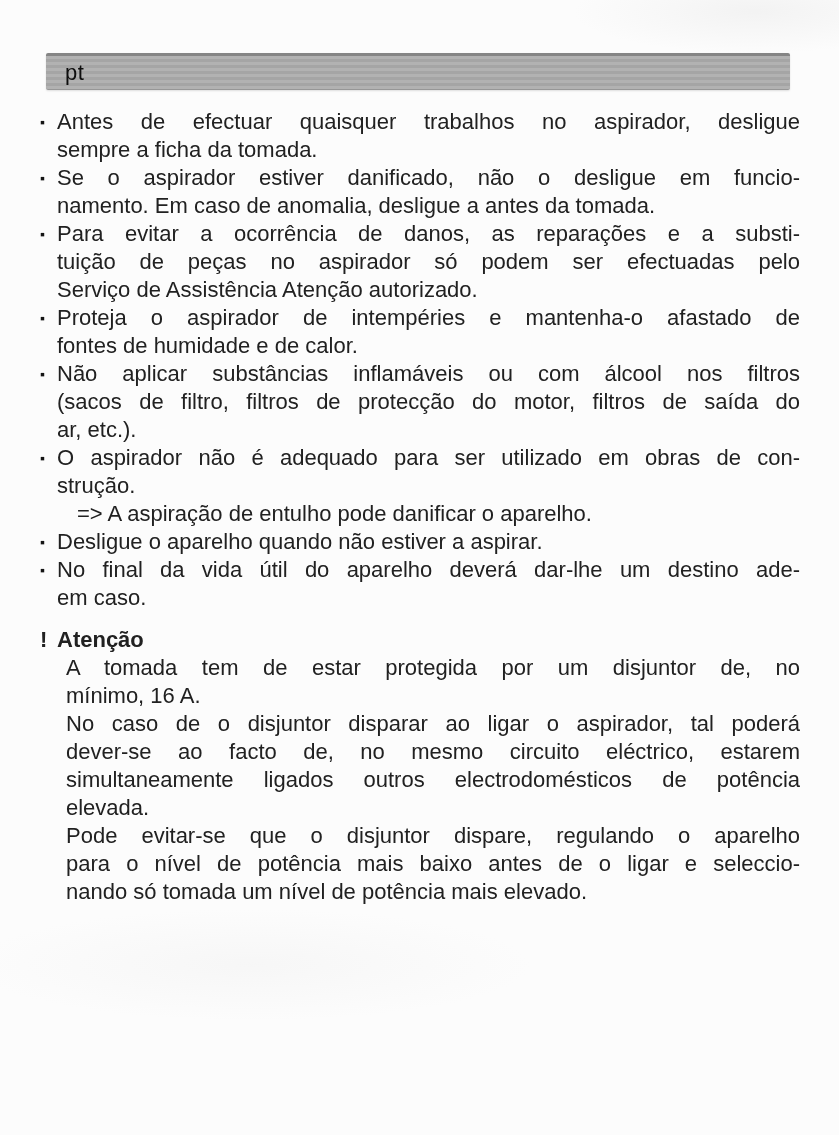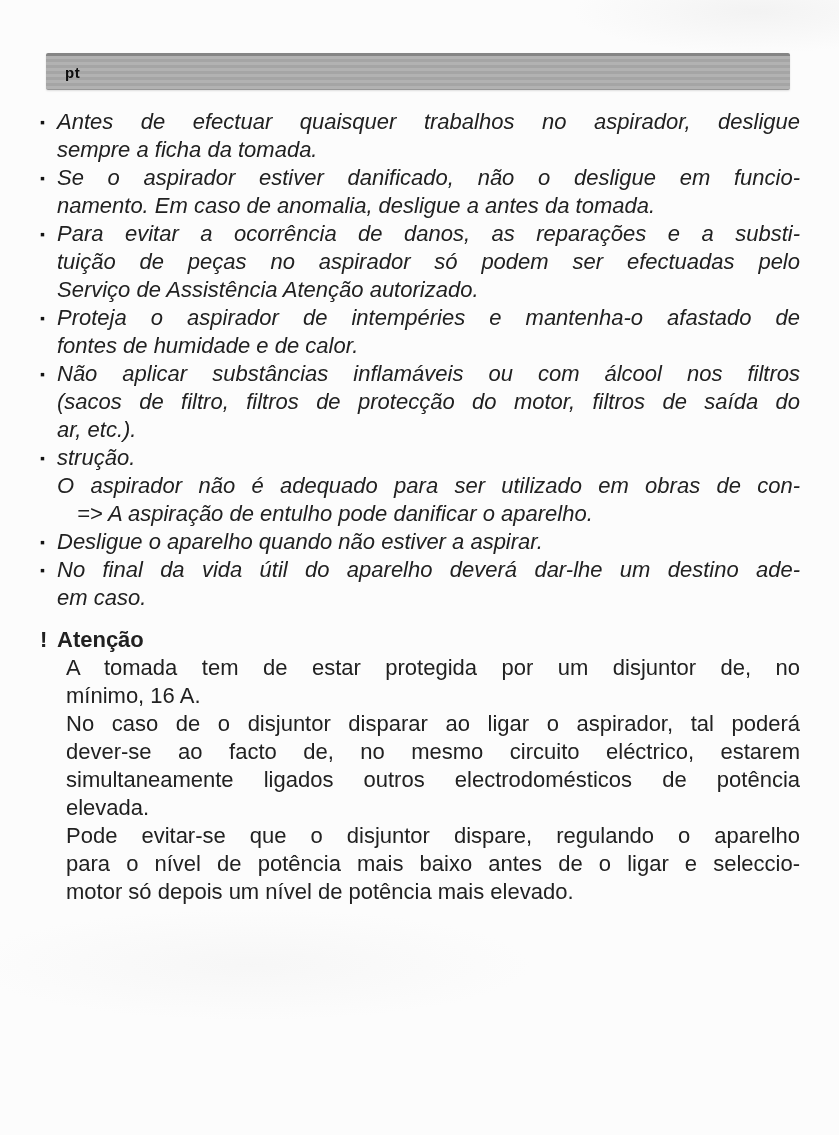--- a/index.html
+++ b/index.html
@@ -21,32 +21,32 @@
     box-sizing:border-box;
     background-image:repeating-linear-gradient(180deg,#b2b2b2 0 3px,#a5a5a5 3px 6px);
     border-top:3px solid #858585;
     border-bottom:1px solid #979797;
     border-radius:2px;
     box-shadow:0 1px 2px rgba(0,0,0,0.12);
     display:flex; align-items:center;
     padding-left:19px;
   }
   .lang-label {
-    font-weight:bold; font-size:15px; color:#0e0e0e; letter-spacing:0.5px;
+    font-weight:normal; font-size:22px; color:#0e0e0e; letter-spacing:0.5px;
   }
   .content {
     position:absolute; left:40px; top:108px; width:760px;
     font-size:22px; line-height:28px;
   }
   .item { display:flex; }
   .bullet {
     flex:0 0 17px; width:17px;
     font-size:14px; line-height:28px; color:#141414;
   }
-  .lines { flex:1; min-width:0;font-style:italic; }
+  .lines { flex:1; min-width:0; }
   .tline { white-space:normal; }
   .jline { text-align:justify; text-align-last:justify; }
   .lline { text-align:right; text-align-last:left; }
   .indent { padding-left:20px; }
   .attention { margin-top:14px; }
   .att-head { display:flex; font-weight:bold; }
   .att-head .marker { flex:0 0 17px; width:17px; }
   .att-body { margin-left:26px; }
 </style>
 </head>
@@ -93,22 +93,22 @@
     <span class="bullet">▪</span>
     <div class="lines">
             <div class="tline jline">Não aplicar substâncias inflamáveis ou com álcool nos filtros</div>
             <div class="tline jline">(sacos de filtro, filtros de protecção do motor, filtros de saída do</div>
             <div class="tline lline">ar, etc.).</div>
           </div>
   </div>
         <div class="item">
     <span class="bullet">▪</span>
     <div class="lines">
+            <div class="tline jline">O aspirador não é adequado para ser utilizado em obras de con-</div>
             <div class="tline jline">strução.</div>
-            <div class="tline jline">O aspirador não é adequado para ser utilizado em obras de con-</div>
             <div class="tline lline indent">=&gt; A aspiração de entulho pode danificar o aparelho.</div>
           </div>
   </div>
         <div class="item">
     <span class="bullet">▪</span>
     <div class="lines">
             <div class="tline lline">Desligue o aparelho quando não estiver a aspirar.</div>
           </div>
   </div>
         <div class="item">
@@ -132,19 +132,19 @@
           </div>
           <div class="para">
             <div class="tline jline">No caso de o disjuntor disparar ao ligar o aspirador, tal poderá</div>
             <div class="tline jline">dever-se ao facto de, no mesmo circuito eléctrico, estarem</div>
             <div class="tline jline">simultaneamente ligados outros electrodomésticos de potência</div>
             <div class="tline lline">elevada.</div>
           </div>
           <div class="para">
             <div class="tline jline">Pode evitar-se que o disjuntor dispare, regulando o aparelho</div>
             <div class="tline jline">para o nível de potência mais baixo antes de o ligar e seleccio-</div>
-            <div class="tline lline">motor só depois um nível de potência mais elevado.</div>
+            <div class="tline lline">nando só tomada um nível de potência mais elevado.</div>
           </div>
         </div>
     </div>
   </div>
 
 </div>
 
 </body></html>

